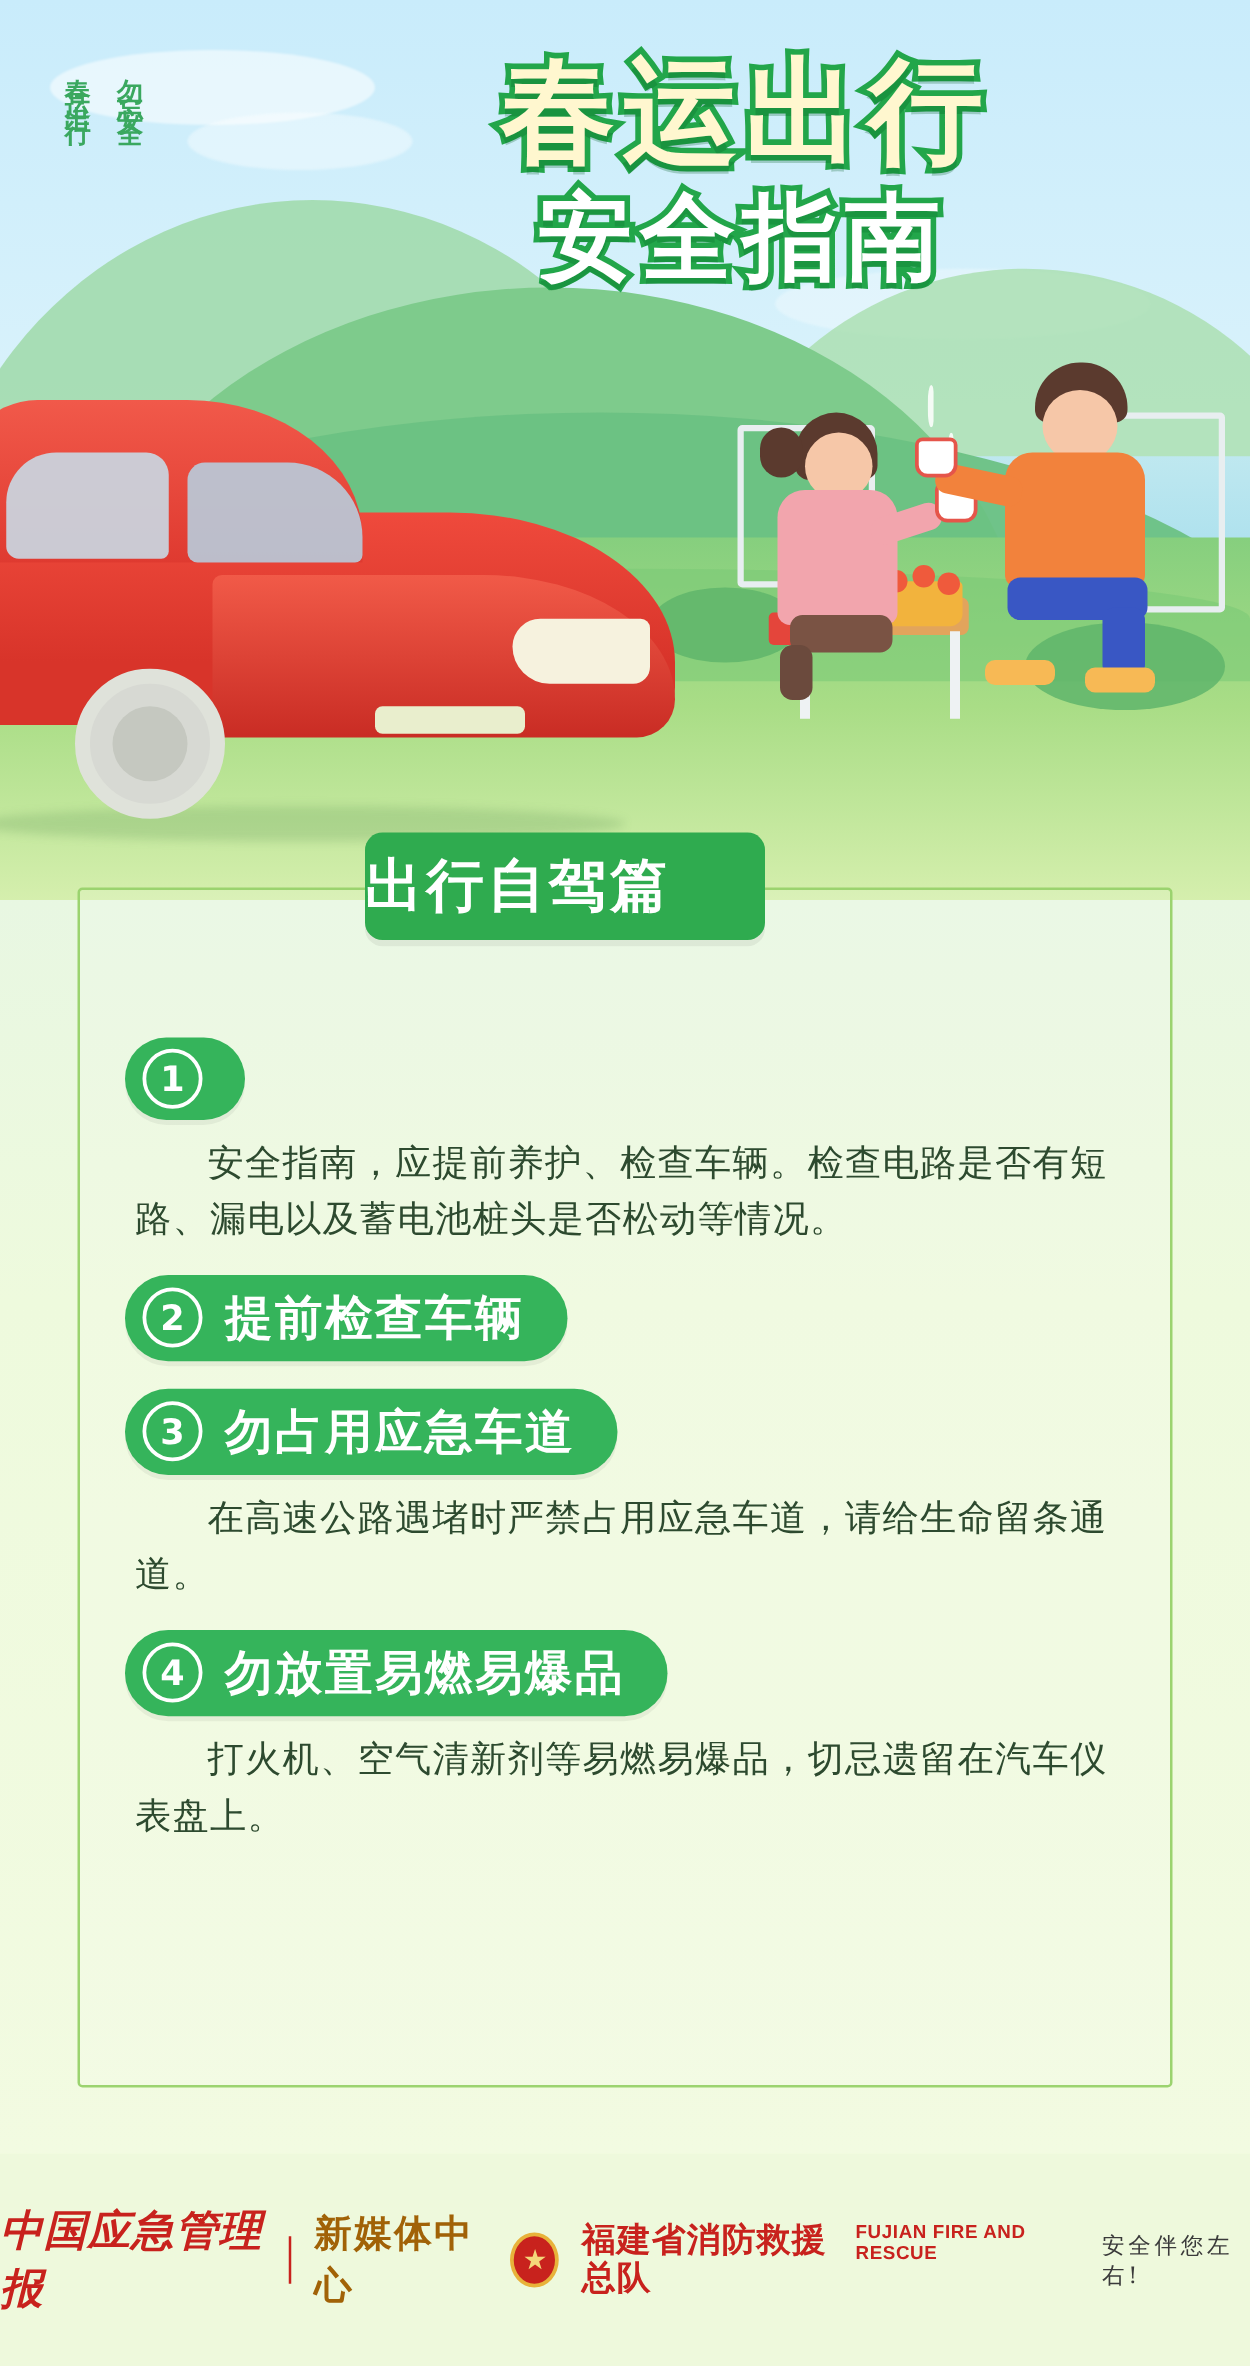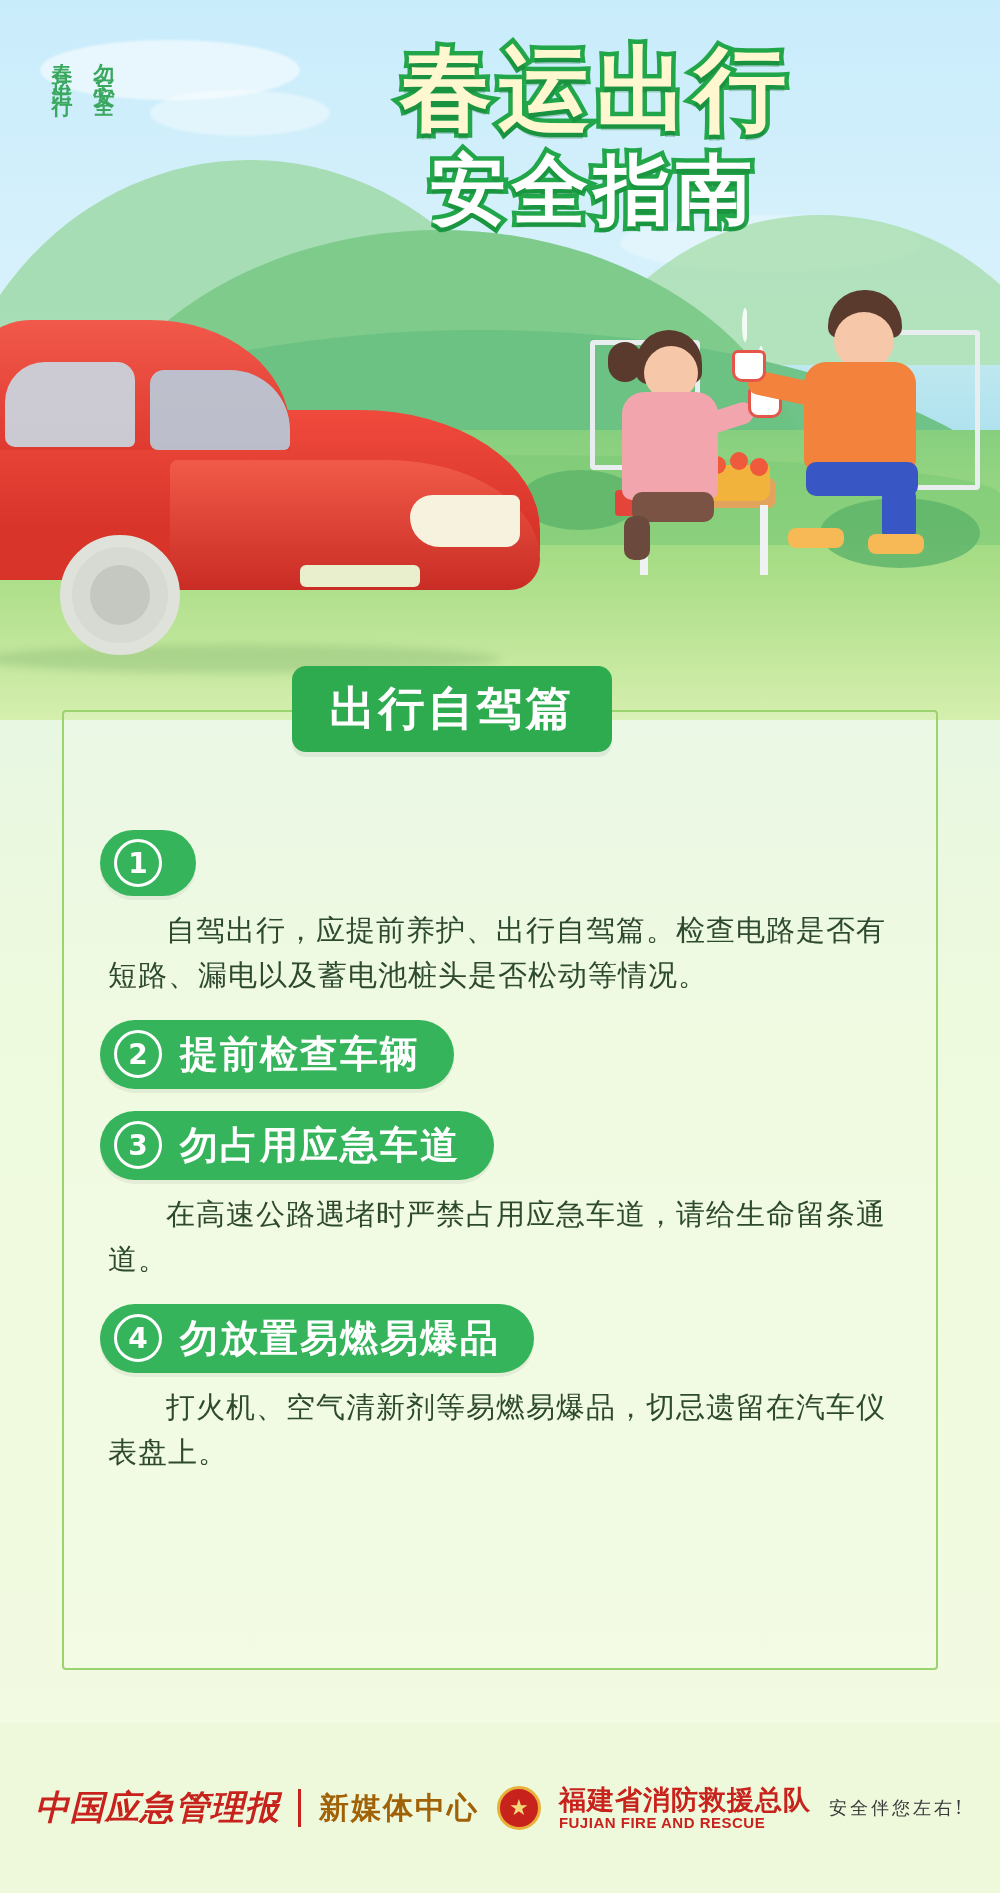--- a/index.html
+++ b/index.html
@@ -260,21 +260,21 @@
     border-radius: 4px;
   }
 
   
   .section-badge {
     position: absolute;
     left: 292px; top: 666px;
     width: 320px; height: 86px;
     background: #2fab4f;
     border-radius: 14px;
-    display: flex; align-items: center; justify-content: center;
+    display: flex; align-items: center; 
     box-shadow: 0 5px 0 rgba(0,0,0,0.06);
     z-index: 5;
   }
   .section-badge span {
     font-family: "DejaVu Sans", "Liberation Sans", sans-serif;
     font-size: 46px;
     font-weight: bold;
     color: #ffffff;
     letter-spacing: 3px;
   }
@@ -364,21 +364,21 @@
   }
   .fire-emblem {
     width: 44px; height: 44px;
     border-radius: 50%;
     background: #c8221d;
     border: 3px solid #e8b23a;
     display:flex; align-items:center; justify-content:center;
     color:#f4d77a; font-size: 22px;
   }
   .fujian {
-    display:flex; flex-direction: column; line-height: 1.1;
+    display:flex; line-height: 1.1;
   }
   .fujian .cn {
     font-family: "DejaVu Sans", "Liberation Sans", sans-serif;
     font-size: 27px; font-weight: bold; color: #c8221d; letter-spacing: 1px;
   }
   .fujian .en {
     font-family: "Liberation Sans", sans-serif;
     font-size: 15px; font-weight: bold; color: #c8221d; letter-spacing: .5px;
   }
   .slogan {
@@ -476,21 +476,21 @@
   <div class="section-badge">
     <span>出行自驾篇</span>
   </div>
 
   <div class="items">
 
     <div class="item">
       <div class="item-head">
         <div class="num">1</div>
       </div>
-      <div class="item-body">自驾出行，应提前养护、出行自驾篇。检查电路是否有短路、漏电以及蓄电池桩头是否松动等情况。</div>
+      <div class="item-body">安全指南，应提前养护、检查车辆。检查电路是否有短路、漏电以及蓄电池桩头是否松动等情况。</div>
     </div>
 
     <div class="item">
       <div class="item-head">
         <div class="num">2</div>
         <div class="item-title">提前检查车辆</div>
       </div>
     </div>
 
     <div class="item">

